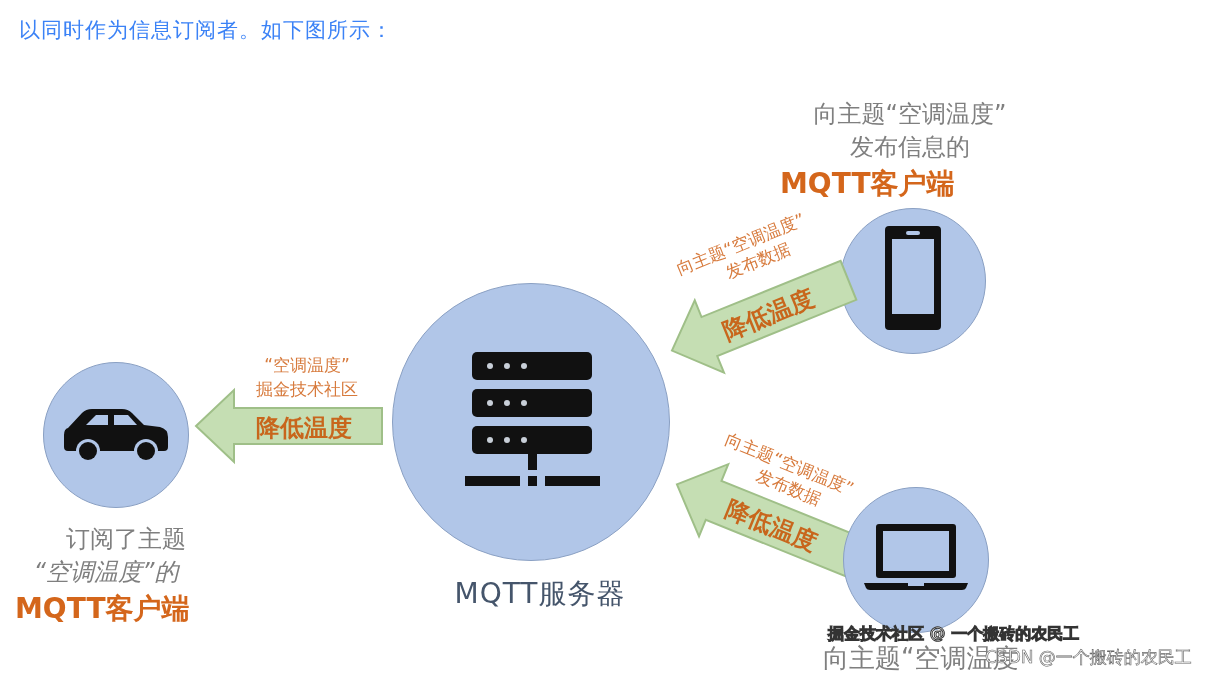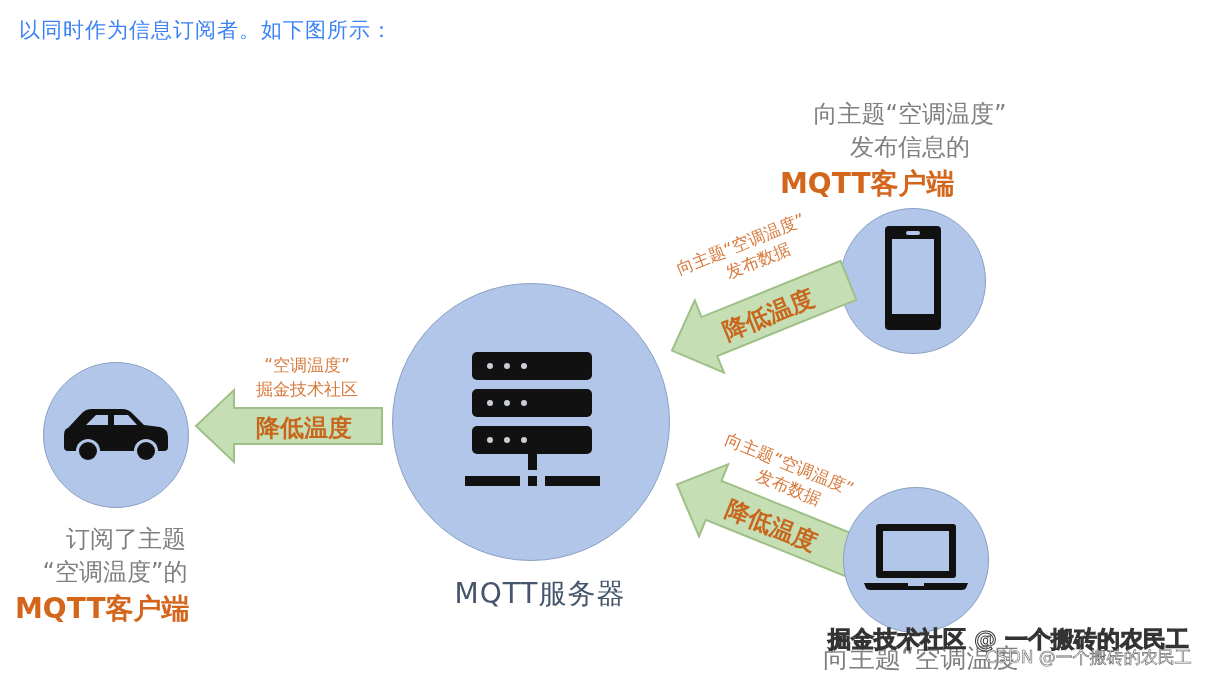--- a/index.html
+++ b/index.html
@@ -109,21 +109,21 @@
     <path d="M42,62 L52,52 L64,52 L64,62 Z" fill="#b1c6e8"></path>
     <path d="M70,52 L84,52 L93,62 L70,62 Z" fill="#b1c6e8"></path>
     <circle cx="44" cy="88" r="12" fill="#b1c6e8"></circle>
     <circle cx="44" cy="88" r="9" fill="#111"></circle>
     <circle cx="102" cy="88" r="12" fill="#b1c6e8"></circle>
     <circle cx="102" cy="88" r="9" fill="#111"></circle>
   </svg>
 </div>
 
 <div class="gray-text" style="left:26px; top:523px; width:200px;">订阅了主题</div>
-<div class="gray-text" style="left:15px; top:556px; width:200px;">“空调温度”的</div>
+<div class="gray-text" style="left:6px; top:556px; width:200px;font-style:italic;">“空调温度”的</div>
 <div class="orange-bold" style="left:15px; top:590px; width:200px;">MQTT客户端</div>
 
 <svg class="arrow-box" width="230" height="110" style="left:670px; top:420px;">
   <g transform="translate(115,55) rotate(22)">
     <text x="0" y="-6" text-anchor="middle" font-size="17" fill="#d77a3c" font-family="DejaVu Sans, sans-serif">向主题“空调温度”</text>
     <text x="8" y="16" text-anchor="middle" font-size="17" fill="#d77a3c" font-family="DejaVu Sans, sans-serif">发布数据</text>
   </g>
 </svg>
 <svg class="arrow-box" width="240" height="160" style="left:645px; top:440px;">
   <g transform="translate(120,80) rotate(22)">
@@ -136,14 +136,14 @@
   <svg width="146" height="146" viewBox="0 0 146 146" style="left:0;top:0;">
     <rect x="32" y="36" width="80" height="54" rx="3" fill="#111"></rect>
     <rect x="39" y="43" width="66" height="40" fill="#b1c6e8"></rect>
     <path d="M20,95 L124,95 L122,100 Q121,102 118,102 L26,102 Q23,102 22,100 Z" fill="#111"></path>
     <rect x="64" y="95" width="16" height="3" fill="#b1c6e8"></rect>
   </svg>
 </div>
 
 <div class="gray-text" style="left:795px; top:642px; width:260px; text-align:left; font-size:26px;margin-left:28px;">向主题“空调温度</div>
 
-<div class="watermark" style="left:828px; top:624px; font-size:23px; color:#ffffff; -webkit-text-stroke:1px #333; font-weight:bold;">掘金技术社区 @ 一个搬砖的农民工</div>
+<div class="watermark" style="left:828px; top:624px; font-size:16px; color:#ffffff; -webkit-text-stroke:1px #333; font-weight:bold;">掘金技术社区 @ 一个搬砖的农民工</div>
 <div class="watermark" style="left:985px; top:646px; font-size:17px; color:#ffffff; -webkit-text-stroke:0.6px #666;">CSDN @一个搬砖的农民工</div>
 
 </body></html>

